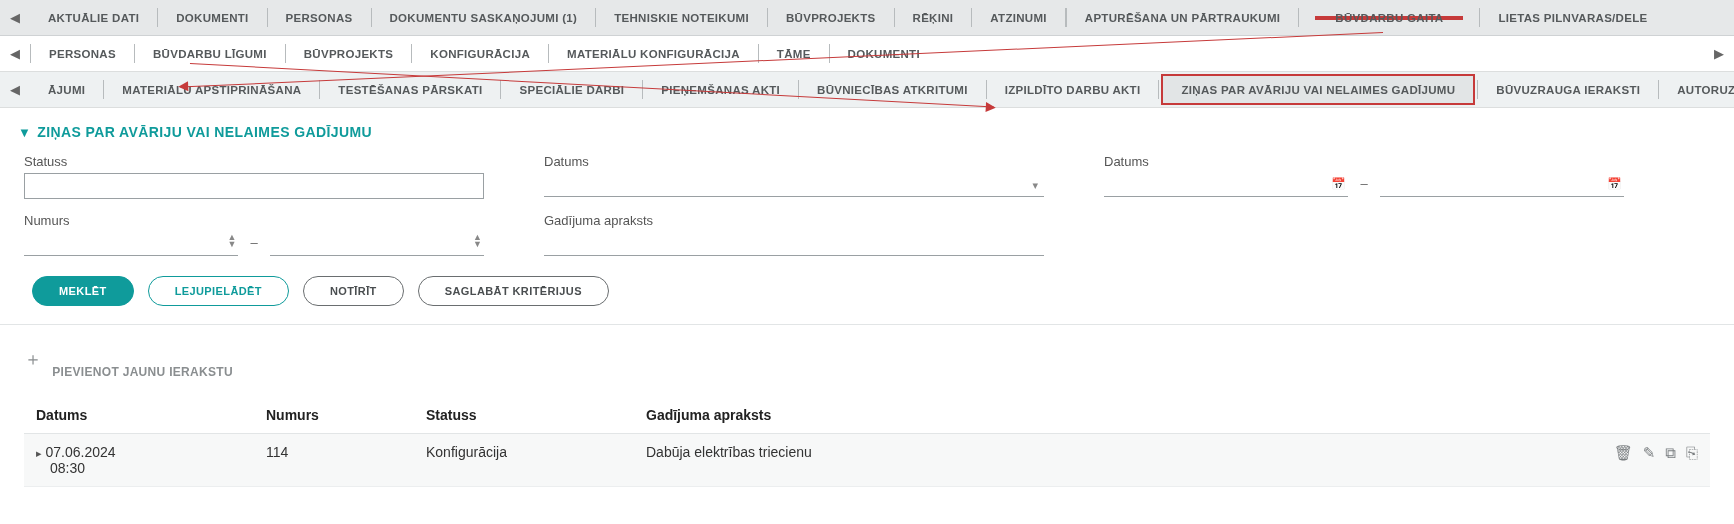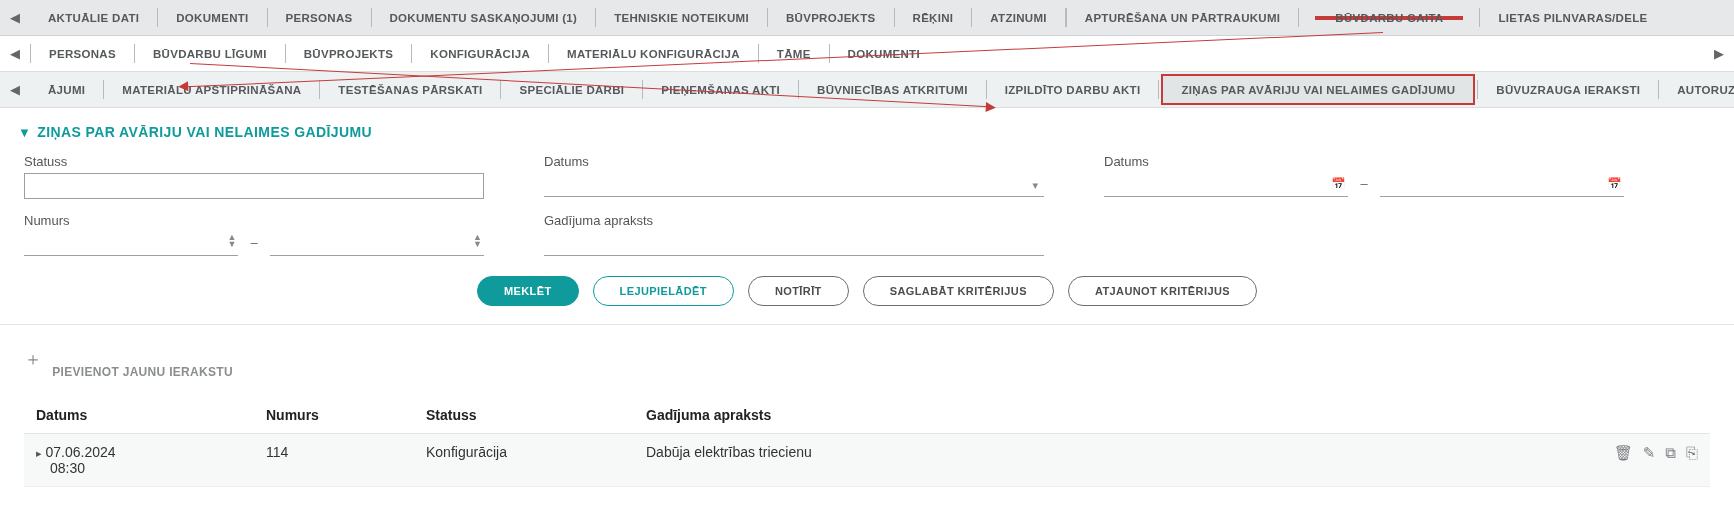--- a/index.html
+++ b/index.html
@@ -158,23 +158,23 @@
     position: absolute;
     right: 2px;
     top: 4px;
     font-size: 12px;
     color: #888;
   }
 
   
   .button-row {
     display: flex;
-    justify-content: center;
+    justify-content: flex-start;
     gap: 14px;
-    padding: 6px 16px 18px;
+    padding: 6px 32px 18px;
   }
   .btn {
     border-radius: 18px;
     padding: 8px 26px;
     font-size: 11px;
     font-weight: 700;
     letter-spacing: 0.4px;
     text-transform: uppercase;
     cursor: pointer;
     border: 1px solid #6a6e70;
@@ -378,21 +378,20 @@
   </div>
 
   <div></div>
 </div>
 
 <div class="button-row">
   <button class="btn teal-fill">Meklēt</button>
   <button class="btn teal-outline">Lejupielādēt</button>
   <button class="btn">Notīrīt</button>
   <button class="btn">Saglabāt kritērijus</button>
-  <button class="btn">Atjaunot kritērijus</button>
 </div>
 
 <div class="results-area">
   <div class="add-row">
     <span class="plus">＋</span>
     <span style="text-transform:uppercase;margin-top:26px;">Pievienot jaunu ierakstu</span>
   </div>
 
   <table class="data">
     <thead>

